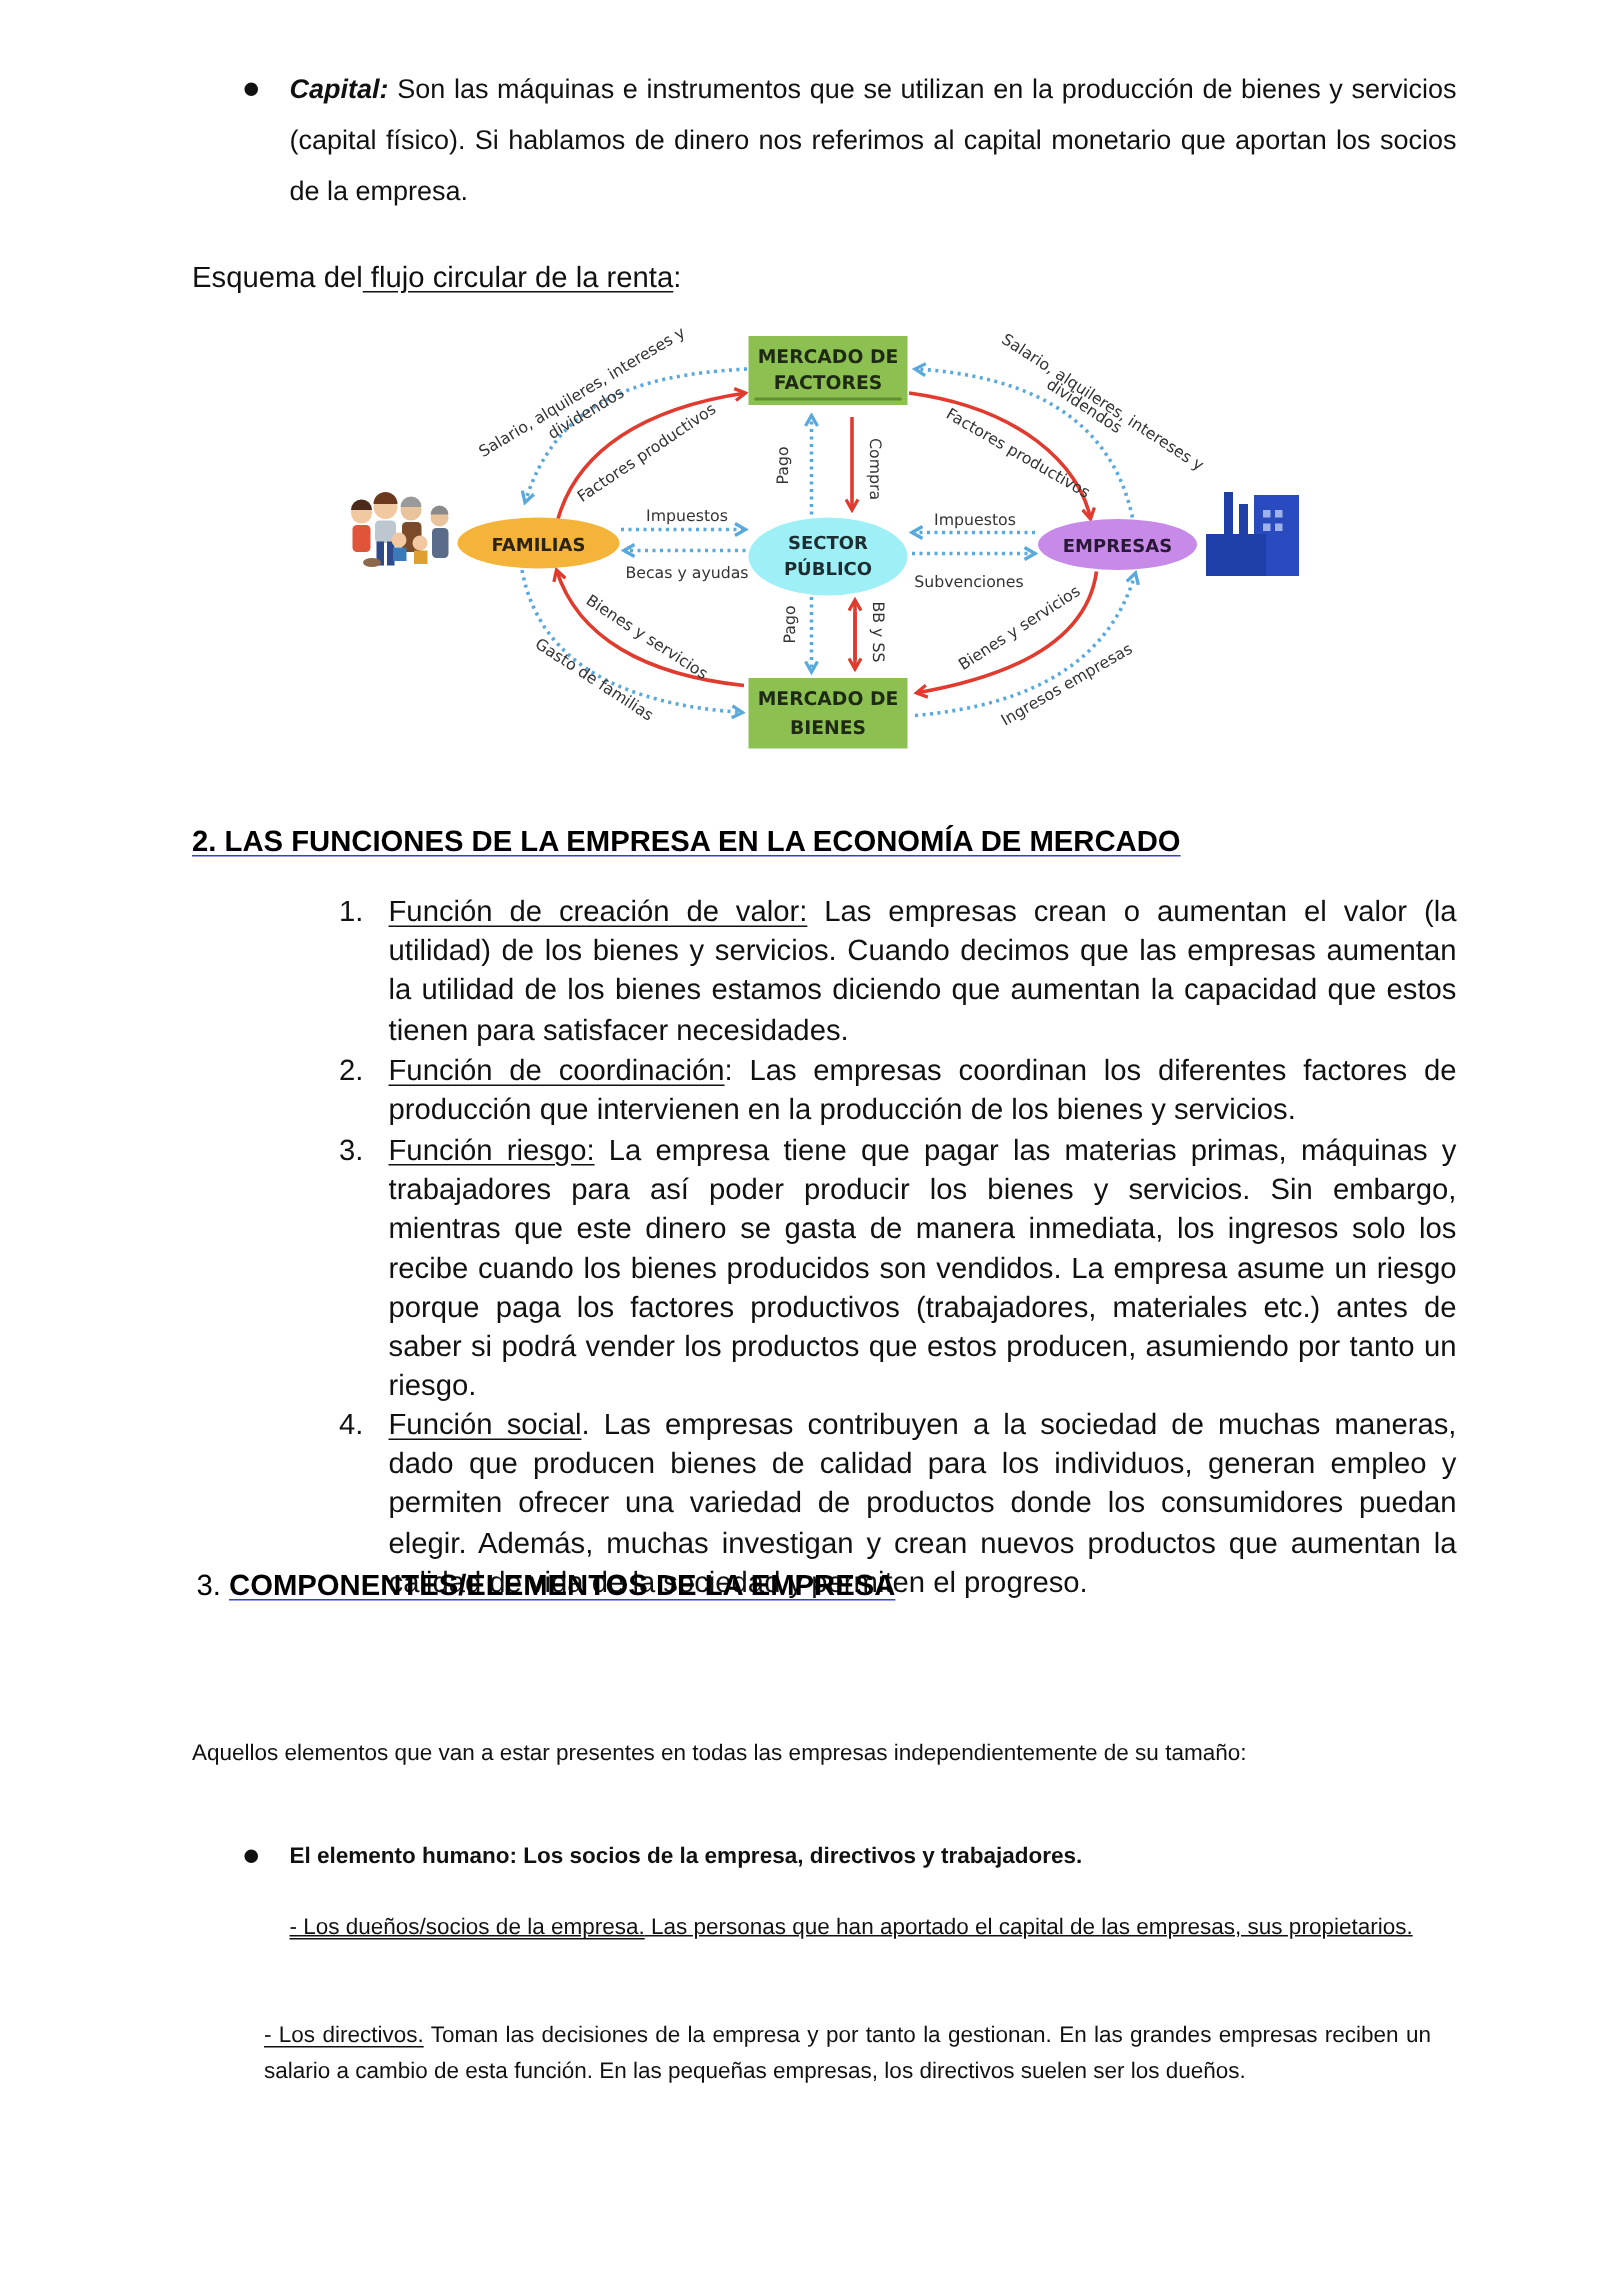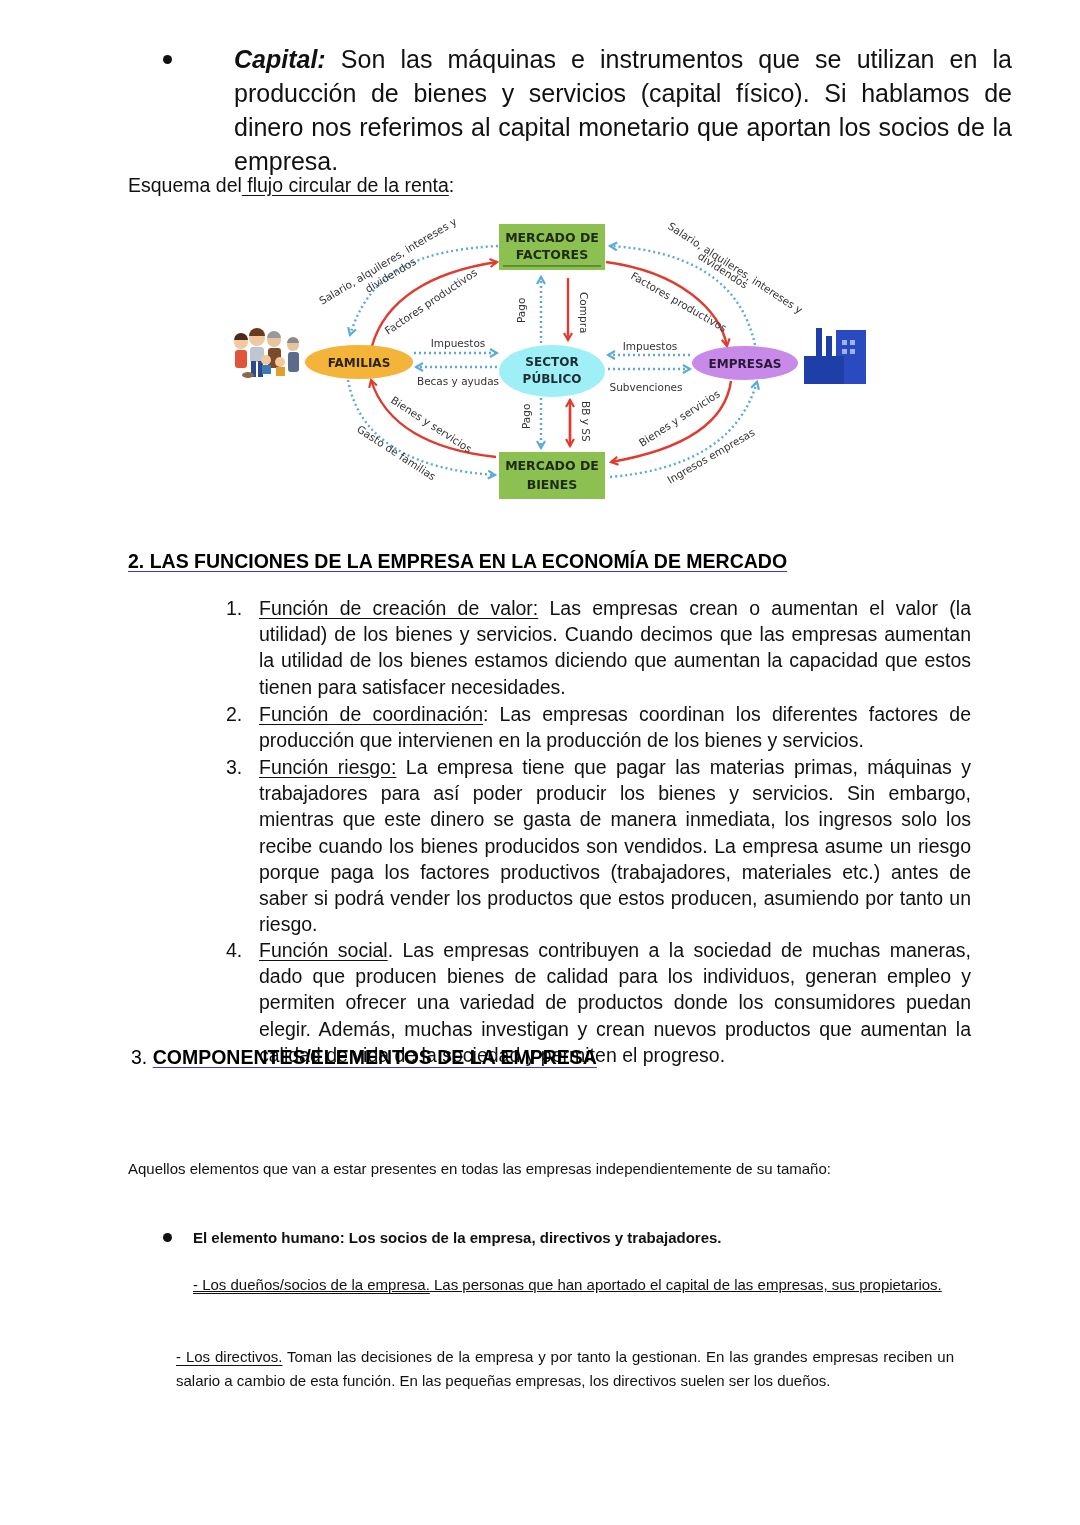--- a/index.html
+++ b/index.html
@@ -1,19 +1,19 @@
 <!DOCTYPE html>
 <html><head>
   <meta charset="utf-8">
   <style>
     html, body { margin: 0; padding: 0; background: #ffffff; }
     body { width: 1080px; height: 1525px; position: relative; overflow: hidden;
            font-family: "Liberation Sans", sans-serif; color: #111; }
     .abs { position: absolute; }
-    .body-text { font-size: 25px; line-height: 34px; text-align: justify; margin-left: 41px; }
+    .body-text { font-size: 18px; line-height: 34px; text-align: justify; }
     .bullet-dot { position: absolute; width: 9px; height: 9px; border-radius: 50%; background: #111; }
     .u { text-decoration: underline; text-underline-offset: 3px; }
     .heading { font-size: 19.5px; font-weight: bold; color: #000000; }
     .heading .u { text-decoration-color: #3a3ad6; }
     .ol-item { position: absolute; left: 226px; width: 745px; font-size: 19.5px; line-height: 26.2px; text-align: justify; }
     .ol-num { position: absolute; left: 0; top: 0; width: 26px; }
     .ol-body { margin-left: 33px; }
     .para { font-size: 15px; line-height: 23.5px; }
     svg text { font-family: "DejaVu Sans", sans-serif; }
   </style>

